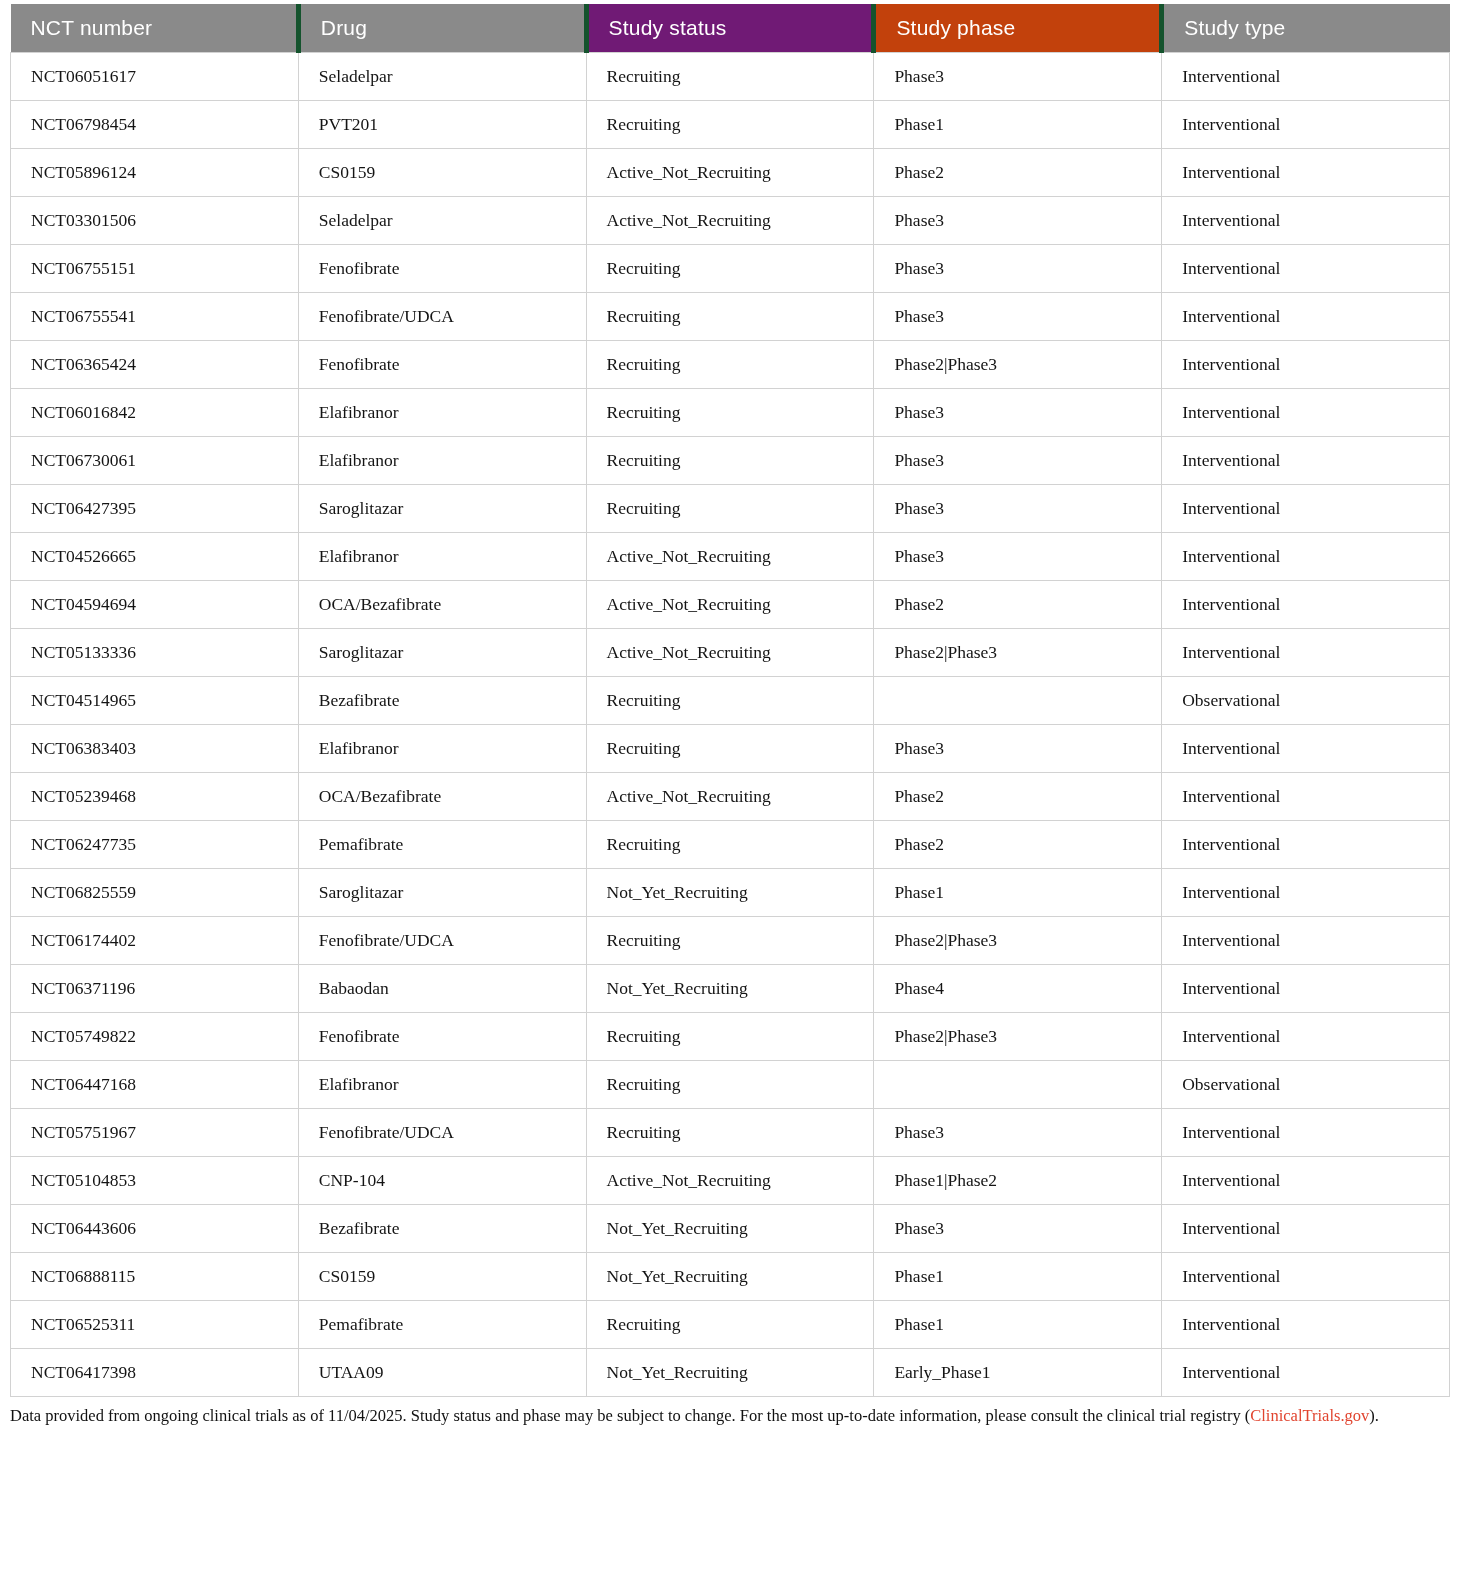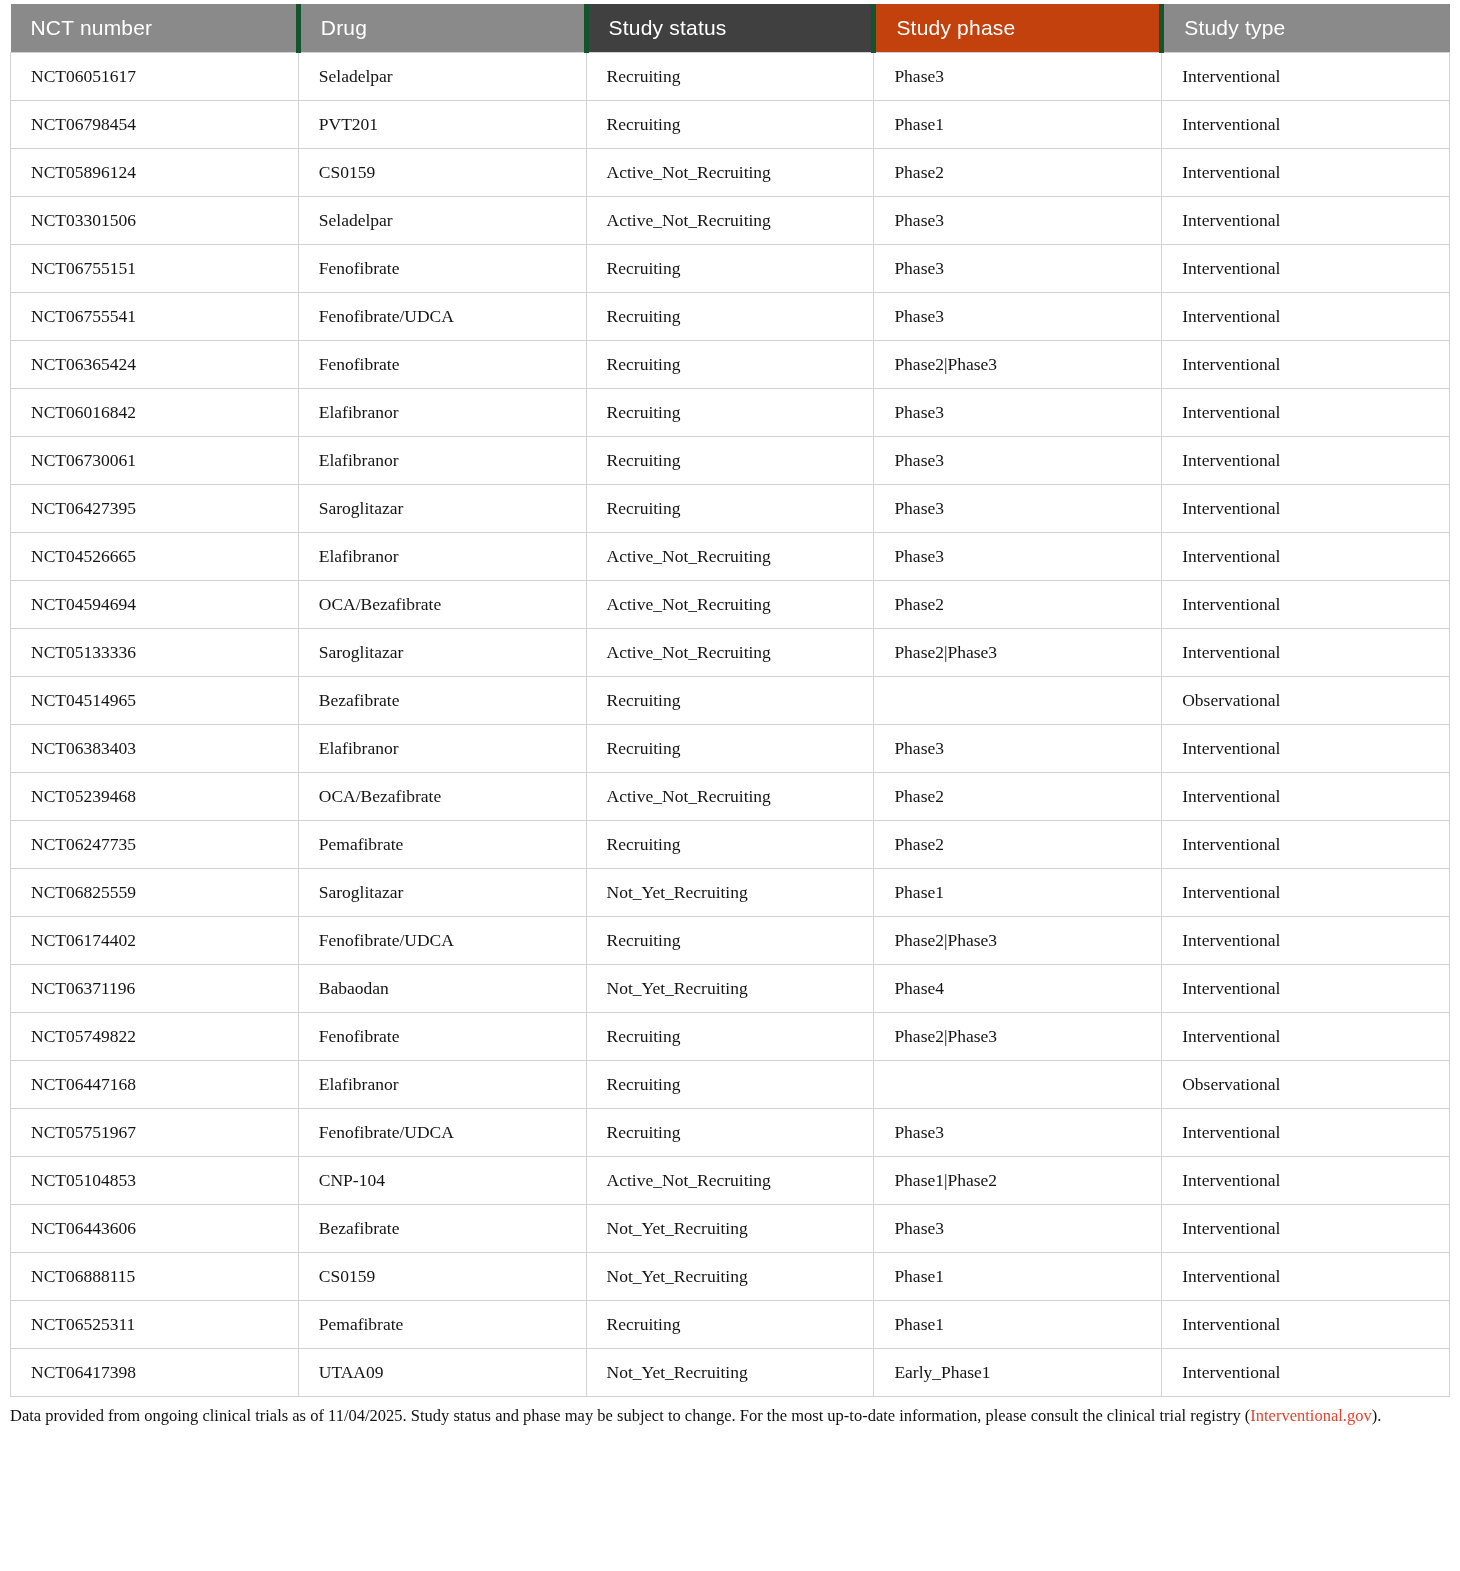--- a/index.html
+++ b/index.html
@@ -65,21 +65,21 @@
       <col>
         <col>
         <col>
         <col>
         <col>
     </colgroup>
     <thead>
       <tr>
         <th style="background: rgb(138, 138, 138); color: rgb(255, 255, 255);">NCT number</th>
         <th style="background: rgb(138, 138, 138); color: rgb(255, 255, 255);">Drug</th>
-        <th style="background: #404040; color: rgb(255, 255, 255);">Study status</th>
+        <th style="background: #701a75; color: rgb(255, 255, 255);">Study status</th>
         <th style="background: #c2410c; color: rgb(255, 255, 255);">Study phase</th>
         <th style="background: rgb(138, 138, 138); color: rgb(255, 255, 255);">Study type</th>
       </tr>
     </thead>
     <tbody>
         <tr>
       <td>NCT06051617</td>
       <td>Seladelpar</td>
       <td>Recruiting</td>
       <td>Phase3</td>
@@ -270,15 +270,15 @@
         <tr>
       <td>NCT06417398</td>
       <td>UTAA09</td>
       <td>Not_Yet_Recruiting</td>
       <td>Early_Phase1</td>
       <td>Interventional</td>
     </tr>
       </tbody>
   </table>
 
-  <p class="footnote"><span>Data provided from ongoing clinical trials as of 11/04/2025. Study status and phase may be subject to change. For the most up-to-date information, please consult the clinical trial registry (</span><a href="#" style="color: rgb(225, 68, 47);">Interventional.gov</a><span>).</span></p>
+  <p class="footnote"><span>Data provided from ongoing clinical trials as of 11/04/2025. Study status and phase may be subject to change. For the most up-to-date information, please consult the clinical trial registry (</span><a href="#" style="color: rgb(225, 68, 47);">ClinicalTrials.gov</a><span>).</span></p>
 
 </div>
 
 </body></html>

